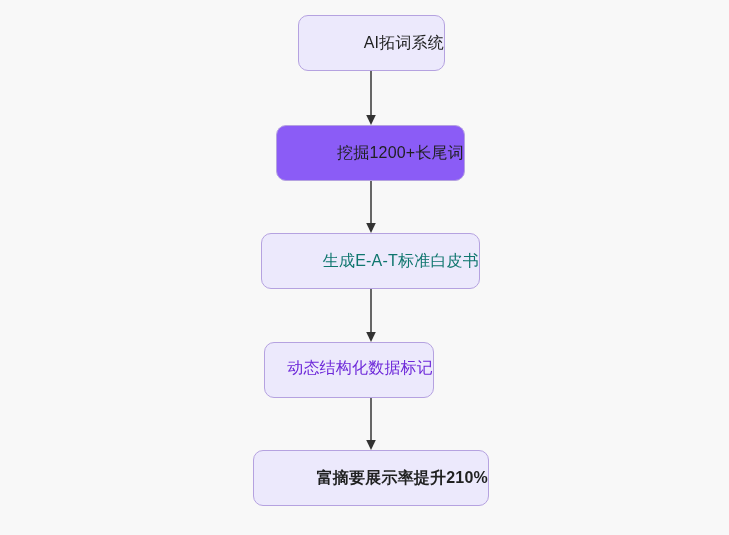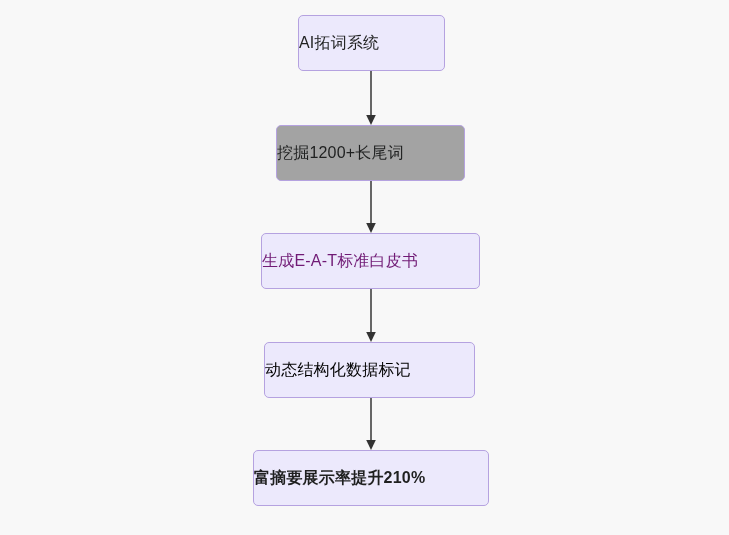--- a/index.html
+++ b/index.html
@@ -17,24 +17,24 @@
     position: relative;
     width: 729px;
     height: 535px;
     background: #f8f8f8;
   }
   .node {
     position: absolute;
     box-sizing: border-box;
     background: #ece9fc;
     border: 1.6px solid #b5a2e0;
-    border-radius: 5px;
+    border-radius: 10px;
     display: flex;
     align-items: center;
-    justify-content: flex-start;
+    justify-content: flex-end;
     color: #1f2020;
     font-size: 16px;
     line-height: 1.2;
     letter-spacing: 0.2px;
     white-space: nowrap;
   }
   .node-label {
     display: block;
   }
   .edge {
@@ -77,29 +77,29 @@
     <svg width="20" height="52" viewBox="0 0 20 52" aria-hidden="true">
       <line class="edge-line" x1="10" y1="0" x2="10" y2="43" stroke="#666666" stroke-width="2"></line>
       <polygon class="edge-arrow" points="10,52 5.2,42 14.8,42" fill="#333333"></polygon>
     </svg>
   </div>
 
   <div class="node" style="left: 298px; top: 15px; width: 147px; height: 56px; background: rgb(236, 233, 252); border-color: rgb(181, 162, 224); color: rgb(31, 32, 32);">
     <span class="node-label">AI拓词系统</span>
   </div>
 
-  <div class="node" style="left: 276px; top: 125px; width: 189px; height: 56px; background: #a3a3a3; border-color: rgb(181, 162, 224); color: rgb(31, 32, 32);">
+  <div class="node" style="left: 276px; top: 125px; width: 189px; height: 56px; background: #8b5cf6; border-color: rgb(181, 162, 224); color: rgb(31, 32, 32);">
     <span class="node-label">挖掘1200+长尾词</span>
   </div>
 
-  <div class="node" style="left: 261px; top: 233px; width: 219px; height: 56px; background: rgb(236, 233, 252); border-color: rgb(181, 162, 224); color: #701a75;">
+  <div class="node" style="left: 261px; top: 233px; width: 219px; height: 56px; background: rgb(236, 233, 252); border-color: rgb(181, 162, 224); color: #0f766e;">
     <span class="node-label">生成E-A-T标准白皮书</span>
   </div>
 
-  <div class="node" style="left: 264px; top: 342px; width: 211px; height: 56px; background: rgb(236, 233, 252); border-color: rgb(181, 162, 224); color: #000000;">
+  <div class="node" style="left: 264px; top: 342px; width: 170px; height: 56px; background: rgb(236, 233, 252); border-color: rgb(181, 162, 224); color: #6d28d9; font-family: Liberation Mono, monospace;">
     <span class="node-label">动态结构化数据标记</span>
   </div>
 
   <div class="node" style="left: 253px; top: 450px; width: 236px; height: 56px; background: rgb(236, 233, 252); border-color: rgb(181, 162, 224); color: rgb(31, 32, 32); font-weight: bold;">
     <span class="node-label">富摘要展示率提升210%</span>
   </div>
 
 </div>
 
 </body></html>

